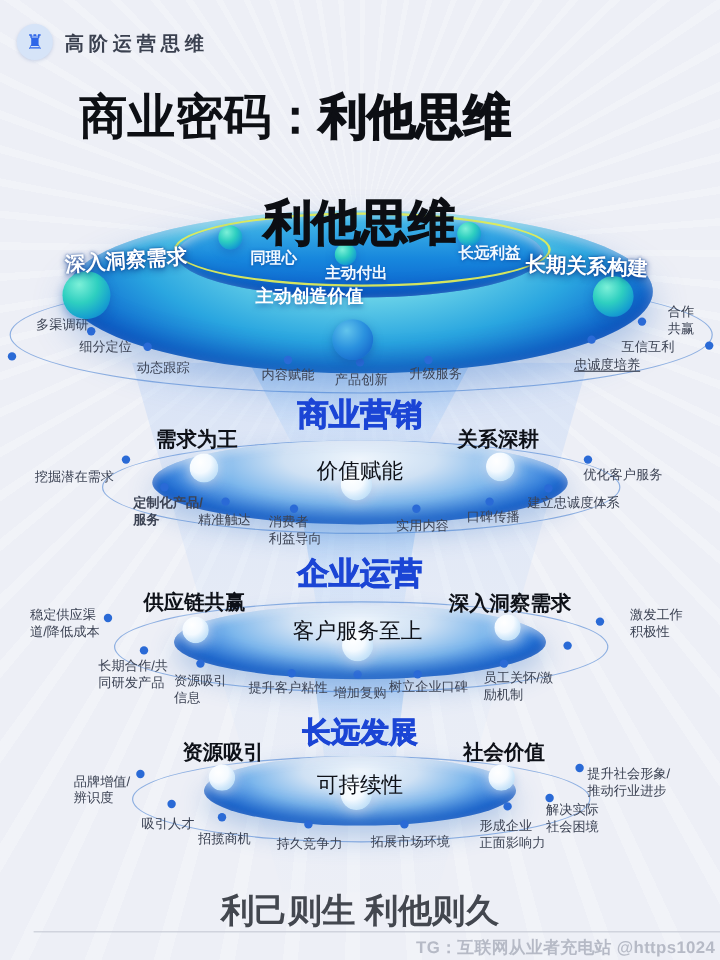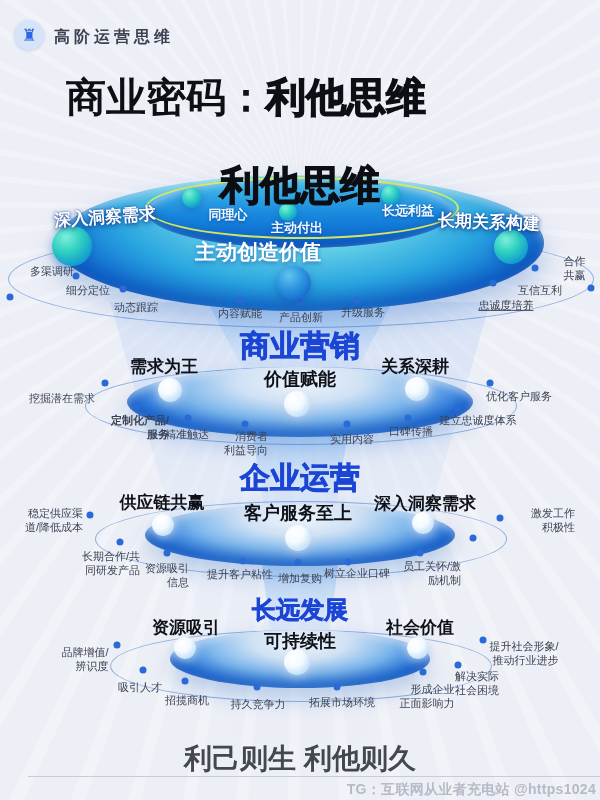--- a/index.html
+++ b/index.html
@@ -27,21 +27,21 @@
     background:linear-gradient(180deg,rgba(170,200,245,.30),rgba(200,222,250,.14) 55%,rgba(215,230,250,.05));}
   .neck{z-index:1;background:linear-gradient(180deg,rgba(145,192,244,.55),rgba(198,220,250,.25));}
   .neck1{left:205px;top:297px;width:190px;height:76px;clip-path:polygon(0 0,100% 0,79% 100%,21% 100%);}
   .neck2{left:252px;top:432px;width:96px;height:72px;clip-path:polygon(0 0,100% 0,88% 100%,12% 100%);}
   .neck3{left:262px;top:565px;width:76px;height:68px;clip-path:polygon(0 0,100% 0,89% 100%,11% 100%);}
 
   
   .ring{border:1.5px solid rgba(46,112,205,.5);border-radius:50%;z-index:1;}
   .dot{width:7px;height:7px;border-radius:50%;background:#2a6ad6;z-index:2;transform:translate(-50%,-50%);}
   .lbl{z-index:3;transform:translate(-50%,-50%);font-size:11px;line-height:1.3;font-weight:500;
-    color:#3c4354;white-space:pre-line;text-align:right;}
+    color:#3c4354;white-space:pre-line;text-align:left;}
 
   
   .disc{border-radius:50%;z-index:2;}
   .disc1{left:56px;top:175px;width:488px;height:136px;
     background:radial-gradient(ellipse at 50% 18%, #b9ecf4 0%, #6fd6e9 28%, #2aa6e0 55%, #0d64cf 78%, #0a4ec0 100%);
     box-shadow:0 14px 28px rgba(60,120,200,.35), inset 0 -10px 20px rgba(10,60,160,.45), inset 0 4px 10px rgba(255,255,255,.55);}
   .disc1-top{left:147px;top:176px;width:306px;height:72px;z-index:3;
     background:linear-gradient(180deg,#4cc3ea 0%, #1787dd 55%, #0b5ecd 100%);
     box-shadow:inset 0 3px 8px rgba(255,255,255,.5), inset 0 -5px 12px rgba(8,60,150,.5);}
   .orbit{left:145px;top:177px;width:310px;height:58px;border:2px solid rgba(222,235,90,.95);
@@ -59,27 +59,27 @@
   .ball-blue{background:radial-gradient(circle at 35% 28%, #62c4ec 0%, #2b92df 45%, #0c55c4 100%);
     box-shadow:0 3px 8px rgba(20,80,170,.5);}
   .ball-white{background:radial-gradient(circle at 36% 30%, #ffffff 0%, #f4faff 40%, #cfe7fa 65%, #a6d2f2 100%);
     box-shadow:0 0 12px rgba(255,255,255,.95), 0 3px 8px rgba(40,100,190,.45);}
 
   
   .lvl1-title{left:0;top:158px;width:600px;text-align:center;font-size:40px;font-weight:900;color:#0c0e13;
     -webkit-text-stroke:1.2px #0c0e13;z-index:6;}
   .orbit-lbl{z-index:6;transform:translate(-50%,-50%);font-size:13px;font-weight:600;color:#f2f9ff;
     text-shadow:0 1px 3px rgba(10,60,150,.7);white-space:nowrap;}
-  .band-lbl{left:0;top:238px;width:516px;text-align:center;font-size:21px;font-weight:900;color:#ffffff;
+  .band-lbl{left:0;top:238px;width:516px;text-align:center;font-size:15px;font-weight:900;color:#ffffff;
     text-shadow:0 2px 4px rgba(8,60,150,.55);z-index:6;}
   .pill{z-index:7;transform:translate(-50%,-50%);font-size:17px;font-weight:900;color:#ffffff;white-space:nowrap;
     text-shadow:0 2px 5px rgba(8,55,140,.9), 0 0 2px rgba(8,55,140,.8);}
-  .lvl-title{z-index:6;transform:translate(-50%,-50%);font-size:30px;font-weight:900;color:#1b45d5;white-space:nowrap;
+  .lvl-title{z-index:6;transform:translate(-50%,-50%);font-size:26px;font-weight:900;color:#1b45d5;white-space:nowrap;
     -webkit-text-stroke:.8px #1b45d5;}
-  .core-lbl{z-index:6;transform:translate(-50%,-50%);font-size:18px;font-weight:700;color:#0e1118;white-space:nowrap;}
+  .core-lbl{z-index:6;transform:translate(-50%,-50%);font-size:18px;font-weight:400;color:#0e1118;white-space:nowrap;margin-top:13px;}
   .side-lbl{z-index:6;transform:translate(-50%,-50%);font-size:17px;font-weight:900;color:#0e1118;white-space:nowrap;}
 
   
   .slogan{left:0;top:740px;width:600px;text-align:center;font-size:28px;font-weight:900;color:#43474f;z-index:6;}
   .divider{left:28px;right:0;top:776px;height:1px;background:#c9ccd6;z-index:6;}
   .watermark{right:4px;top:781px;font-size:14px;font-weight:700;color:#b6bac6;letter-spacing:.3px;z-index:6;}
 </style>
 </head>
 <body>
 

